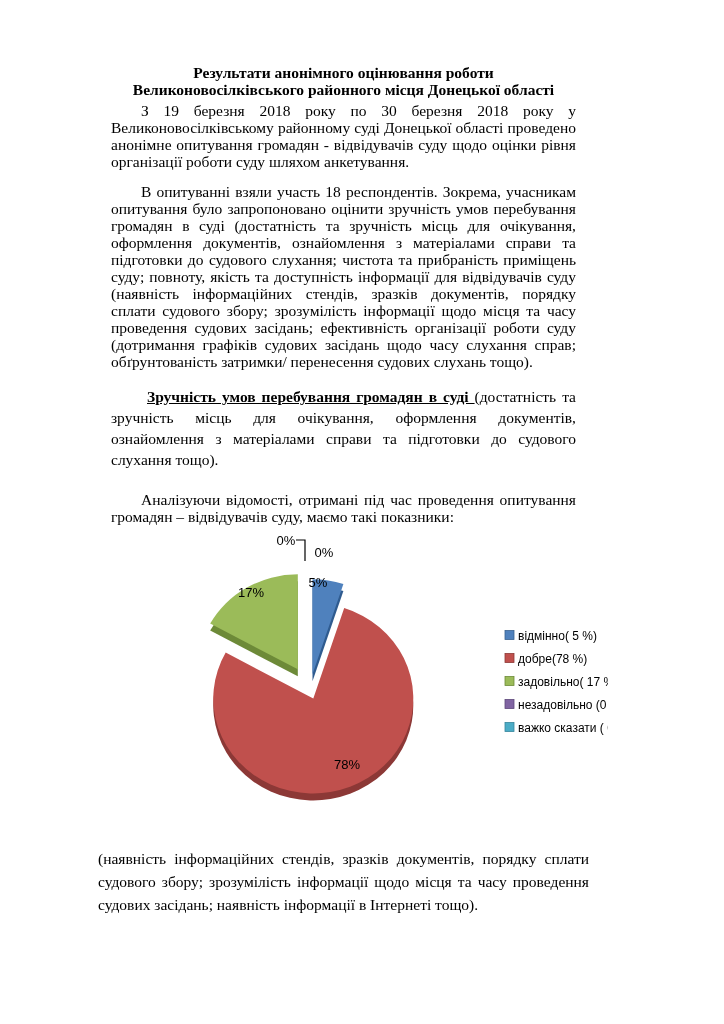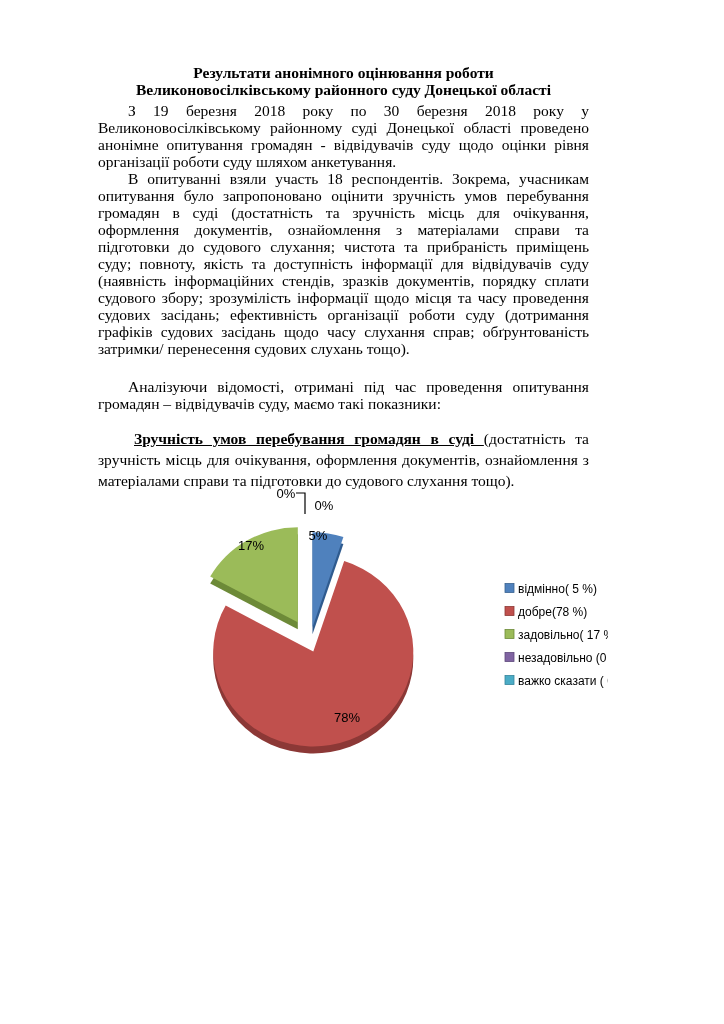--- a/index.html
+++ b/index.html
@@ -9,21 +9,21 @@
     box-sizing: border-box;
     padding: 64px 19px 0 98px;
     background: #ffffff;
     color: #000000;
     font-family: "Liberation Serif", serif;
     font-size: 15.5px;
     line-height: 17px;
     overflow: hidden;
   }
   .title-line { text-align: center; font-weight: bold; }
-  .para { margin: 0; text-align: justify; text-indent: 30px; }
+  .para { margin: 13px; text-align: justify; text-indent: 30px; }
   .p1 { margin-top: 4px; }
   .p4 { margin-top: 21px; }
   .h1p { margin-top: 16px; line-height: 21px; text-indent: 36px; }
   .bold-underline { font-weight: bold; text-decoration: underline; }
   .chart {
     position: relative;
     left: -8px;
     margin-top: -11px;
     width: 560px; height: 320px;
   }
@@ -44,27 +44,27 @@
   }
   .h2-first span { text-decoration: underline; }
   .h2-rest { margin:0; text-align: justify; text-indent: 0; line-height: 23px; }
 </style>
 </head>
 <body>
 
 <div class="doc">
 
   <div class="title-line">Результати анонімного оцінювання роботи</div>
-  <div class="title-line">Великоновосілківському районного суду Донецької області</div>
+  <div class="title-line">Великоновосілківського районного місця Донецької області</div>
 
   <p class="para p1">З 19 березня 2018 року по 30 березня 2018 року у Великоновосілківському районному суді Донецької області проведено анонімне опитування громадян - відвідувачів суду щодо оцінки рівня організації роботи суду шляхом анкетування.</p>
   <p class="para">В опитуванні взяли участь 18 респондентів. Зокрема, учасникам опитування було запропоновано оцінити зручність умов перебування громадян в суді (достатність та зручність місць для очікування, оформлення документів, ознайомлення з матеріалами справи та підготовки до судового слухання; чистота та прибраність приміщень суду; повноту, якість та доступність інформації для відвідувачів суду (наявність інформаційних стендів, зразків документів, порядку сплати судового збору; зрозумілість інформації щодо місця та часу проведення судових засідань; ефективність організації роботи суду (дотримання графіків судових засідань щодо часу слухання справ; обґрунтованість затримки/ перенесення судових слухань тощо).</p>
+  <p class="para h1p"><span class="bold-underline">Зручність умов перебування громадян в суді </span><span>(достатність та зручність місць для очікування, оформлення документів, ознайомлення з матеріалами справи та підготовки до судового слухання тощо).</span></p>
+
   <p class="para p4">Аналізуючи відомості, отримані під час проведення опитування громадян – відвідувачів суду, маємо такі показники:</p>
-
-  <p class="para h1p"><span class="bold-underline">Зручність умов перебування громадян в суді </span><span>(достатність та зручність місць для очікування, оформлення документів, ознайомлення з матеріалами справи та підготовки до судового слухання тощо).</span></p>
 
   <div class="chart">
     <svg width="560" height="320" viewBox="0 0 560 320">
 
       <g transform="translate(0,7)">
         <path d="M207.8 142.3 L120.2 96.5 A100 95 0 0 1 207.8 47.3 Z" fill="#6D8A38"></path>
         <path d="M222.5 147.2 L222.5 52.2 A100 95 0 0 1 253.4 56.9 Z" fill="#2F5B8F"></path>
         <path d="M223.3 171.4 L254.2 81.1 A100 95 0 1 1 135.7 125.6 Z" fill="#8C3836"></path>
       </g>
 
@@ -98,14 +98,15 @@
           <text class="legend-label" x="428" y="181.5">незадовільно (0 %)</text>
         </g>
         <g>
           <rect x="415" y="195.5" width="9" height="9" stroke="#35849b" stroke-width="0.8" fill="#4BACC6"></rect>
           <text class="legend-label" x="428" y="204.5">важко сказати ( 0 %)</text>
         </g>
       </g>
     </svg>
   </div>
 
+  <p class="para h2-rest">(наявність інформаційних стендів, зразків документів, порядку сплати судового збору; зрозумілість інформації щодо місця та часу проведення судових засідань; наявність інформації в Інтернеті тощо).</p>
 
 </div>
 
 </body></html>

